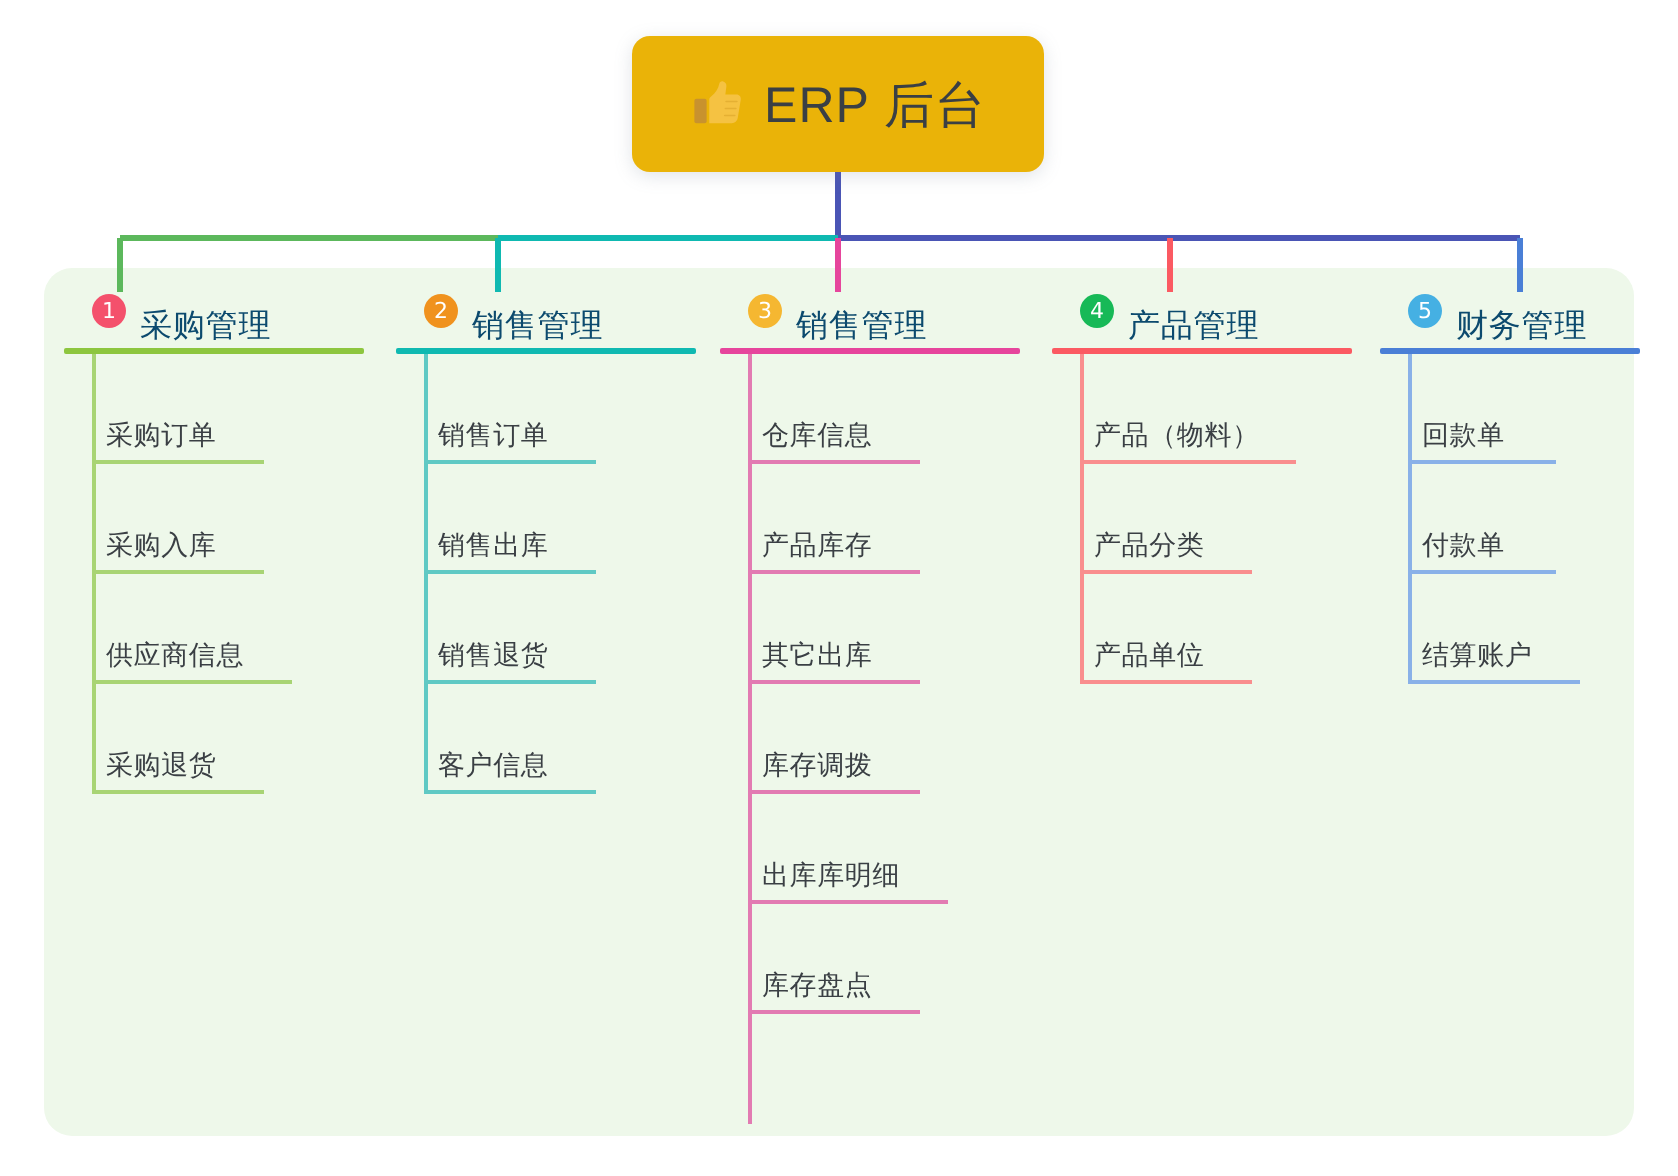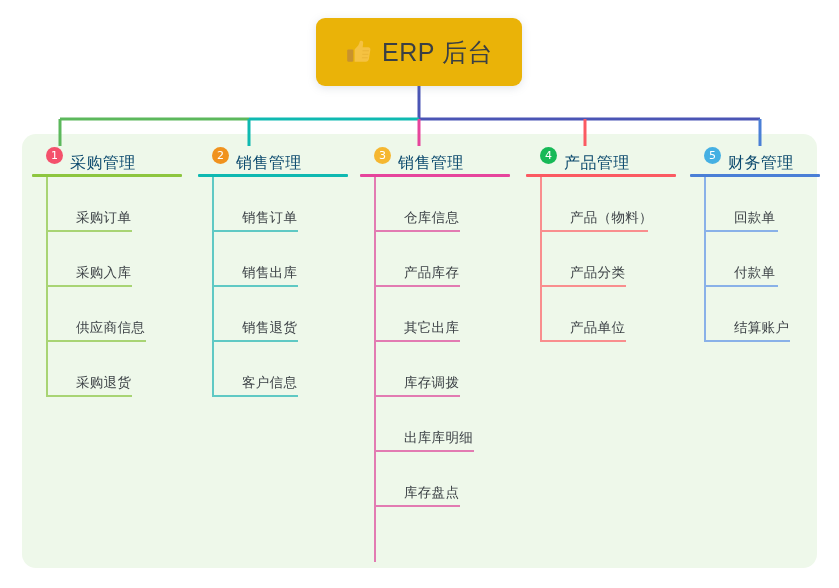--- a/index.html
+++ b/index.html
@@ -120,21 +120,21 @@
     left: 14px;
     top: 0;
     width: 2px;
   }
   .leaf {
     position: relative;
     height: 55px;
     box-sizing: border-box;
     display: flex;
     align-items: flex-end;
-    padding-left: 30px;
+    padding-left: 7px;
   }
   .leaf-label {
     font-size: 13.5px;
     color: #3a3f44;
     white-space: nowrap;
     padding-bottom: 5px;
     letter-spacing: 0.3px;
   }
   .leaf-rule {
     position: absolute;

